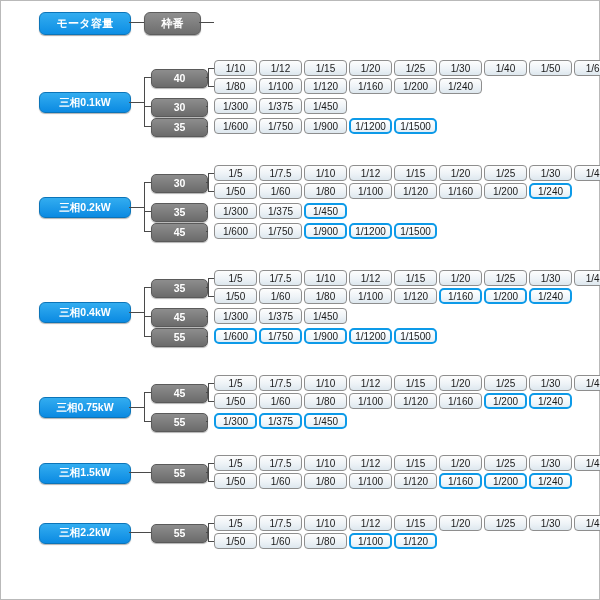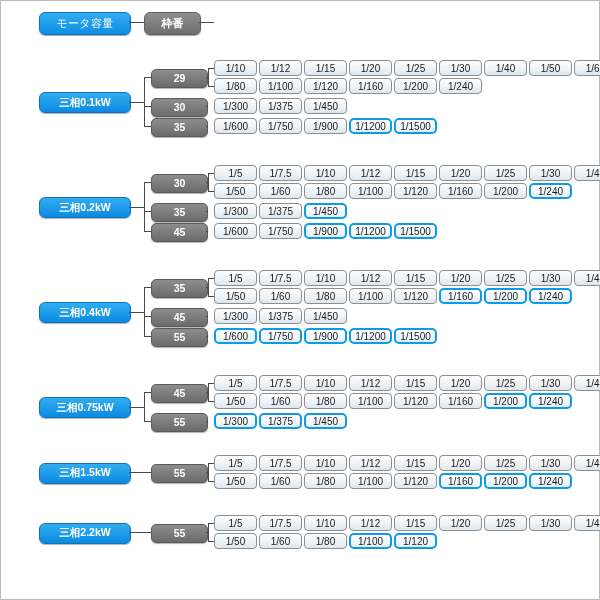--- a/index.html
+++ b/index.html
@@ -17,21 +17,21 @@
     background:#fff;
   }
 
   
   .hdr-cap{
     position:absolute;left:38px;top:11px;width:90px;height:21px;
     border-radius:6px;
     background:linear-gradient(#33adf0,#0d8ee4);
     border:1px solid #0b74b8;
     box-shadow:0 1px 1px rgba(0,0,0,.35);
-    color:#fff;font-size:11px;font-weight:normal;
+    color:#fff;font-size:11px;font-weight:bold;
     display:flex;align-items:center;justify-content:center;
     letter-spacing:.3px;
   }
   .hdr-frame{
     position:absolute;left:143px;top:11px;width:55px;height:21px;
     border-radius:6px;
     background:linear-gradient(#8f8f8f,#6e6e6e);
     border:1px solid #5d5d5d;
     box-shadow:0 1px 1px rgba(0,0,0,.35);
     color:#fff;font-size:11px;font-weight:bold;
@@ -109,21 +109,21 @@
 <body>
 
 <div id="sheet">
 
   <div class="hdr-cap">モータ容量</div>
   <div class="hdr-line" style="left:128px;top:21px;width:16px;"></div>
   <div class="hdr-frame">枠番</div>
   <div class="hdr-line" style="left:198px;top:21px;width:15px;"></div>
 
   <div id="body-layer">
-      <div class="fno" style="top: 67.5px;">29</div>
+      <div class="fno" style="top: 67.5px;">40</div>
       <div class="ln h" style="left: 205px; top: 76px; width: 2px;"></div>
       <div class="ln v" style="left: 207px; top: 67px; height: 18px;"></div>
       <div class="ln h" style="left: 207px; top: 67px; width: 6px;"></div>
       <div class="ln h" style="left: 207px; top: 85px; width: 6px;"></div>
       <div class="chip" style="left: 213px; top: 59px;">1/10</div>
       <div class="chip" style="left: 258px; top: 59px;">1/12</div>
       <div class="chip" style="left: 303px; top: 59px;">1/15</div>
       <div class="chip" style="left: 348px; top: 59px;">1/20</div>
       <div class="chip" style="left: 393px; top: 59px;">1/25</div>
       <div class="chip" style="left: 438px; top: 59px;">1/30</div>

